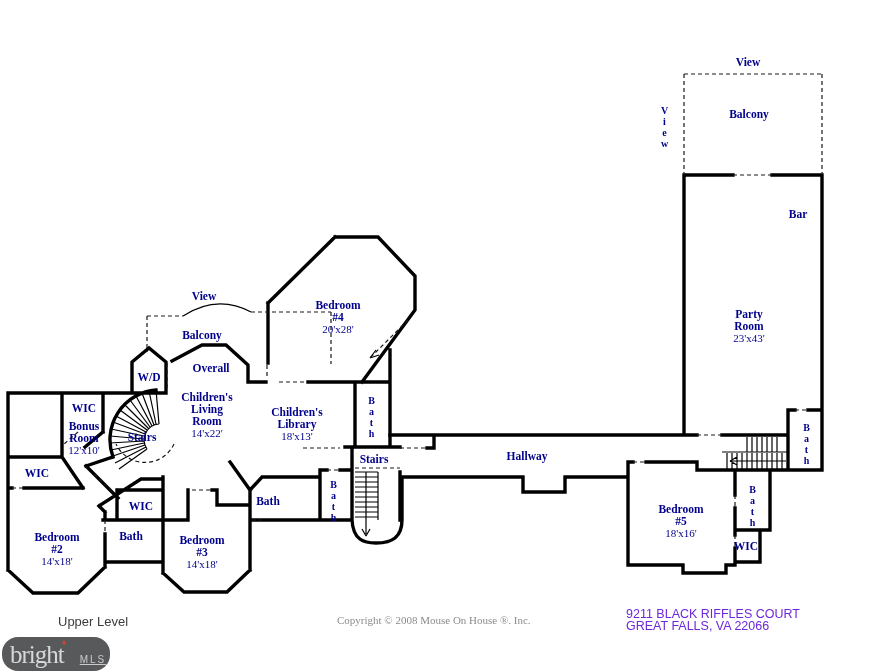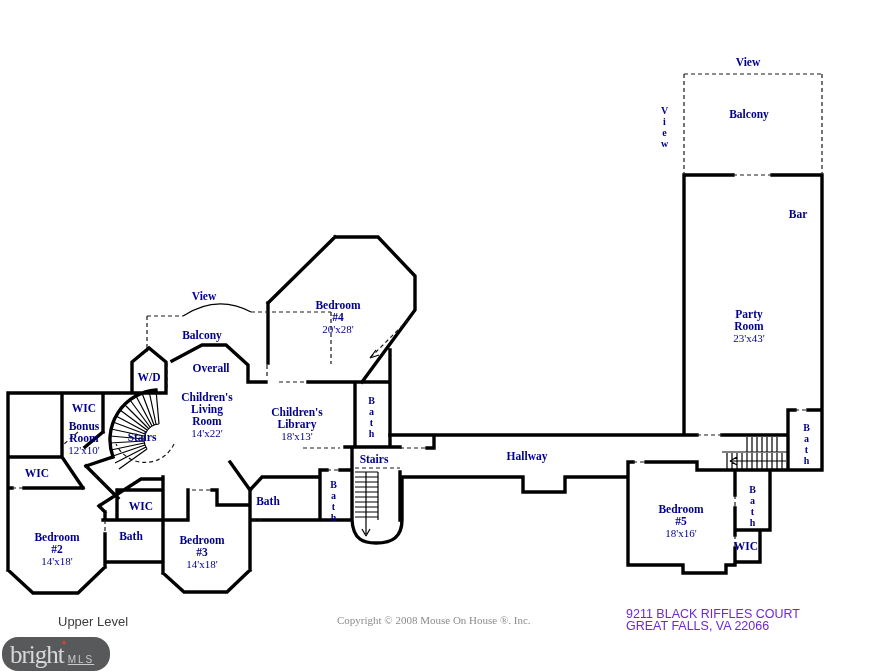--- a/index.html
+++ b/index.html
@@ -45,21 +45,21 @@
   .logo-brand {
     position:relative; font:25px "Liberation Serif", serif; color:#D8D8D8;
     line-height:1; letter-spacing:-1px;
   }
   .logo-spark {
     position:absolute; top:-3px; right:-3px; font-size:9px; color:#CC4A38;
     font-family:"DejaVu Sans", sans-serif;
   }
   .logo-mls {
     font:10px "Liberation Sans", sans-serif; color:#CBCBCB;
-    letter-spacing:2px; margin-left:4px; margin-top:10px;text-decoration:underline;
+    letter-spacing:2px; margin-left:16px; margin-top:10px;text-decoration:underline;
   }
 </style>
 </head>
 <body>
 
 <div id="stage">
 
   <svg id="plan-svg" width="869" height="672" viewBox="0 0 869 672">
 
     <path class="thick" d="

